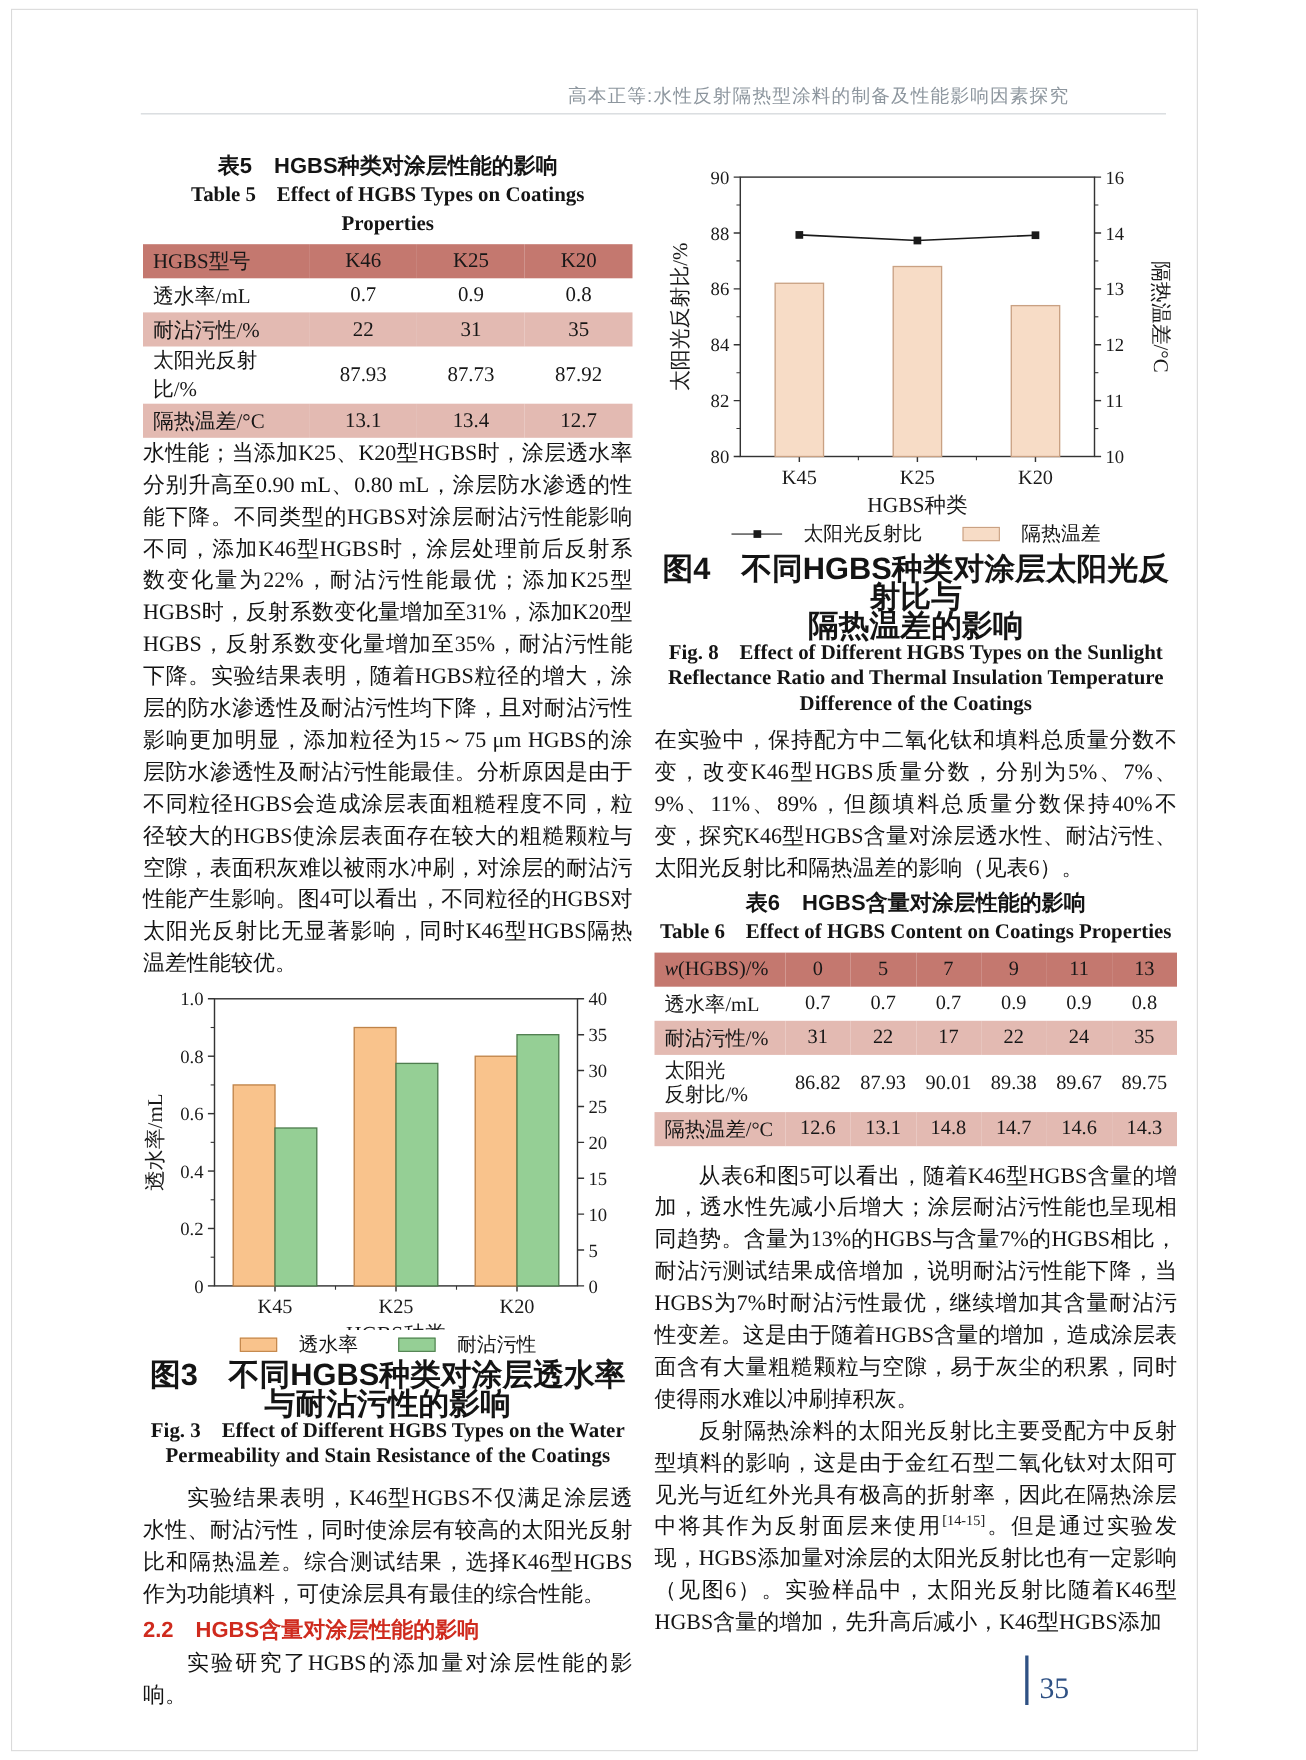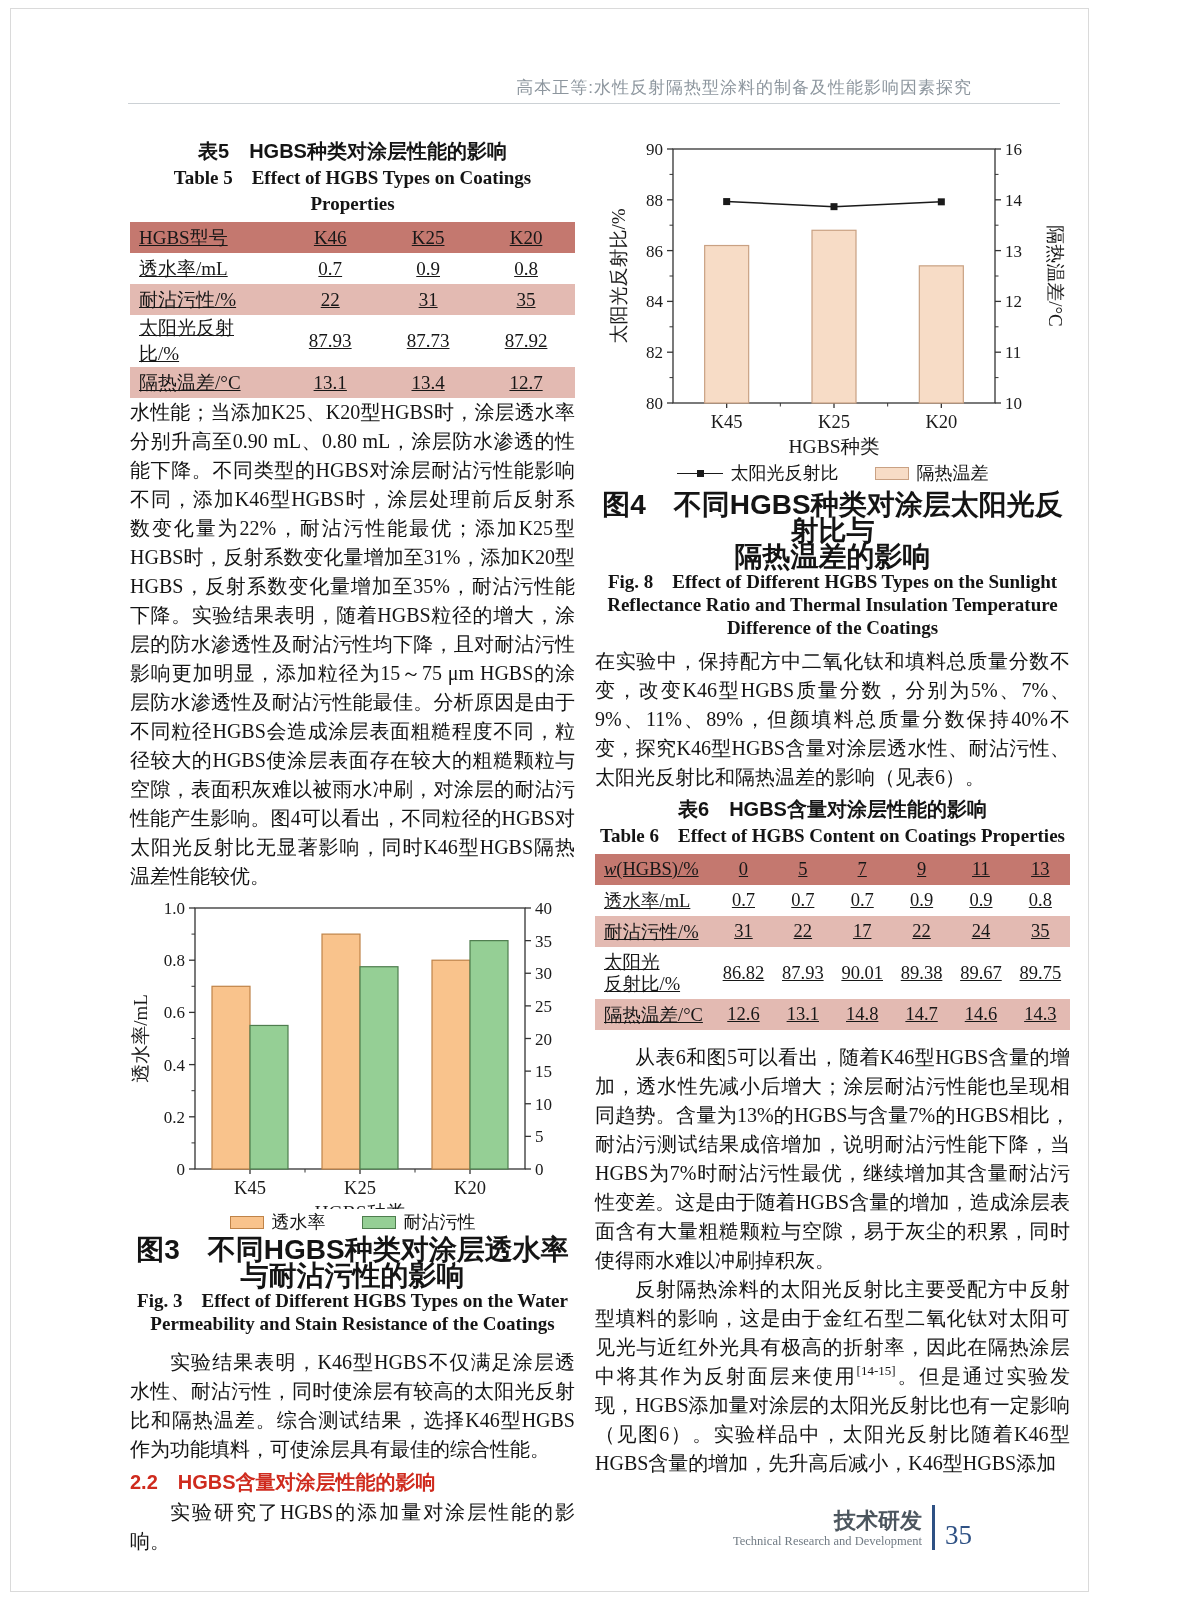--- a/index.html
+++ b/index.html
@@ -4,28 +4,28 @@
 <style>
   html,body{margin:0;padding:0;background:#ffffff;}
   .page{position:relative;width:1099px;height:1600px;background:#ffffff;overflow:hidden;
         font-family:"Liberation Serif","DejaVu Serif",serif;color:#141414;}
   .scan-border{position:absolute;left:10px;top:8px;right:10px;bottom:8px;border:1px solid #dadada;pointer-events:none;}
   .running-head{position:absolute;top:76px;right:127px;font-size:17px;color:#8d969e;
         font-family:"Liberation Sans","DejaVu Sans",sans-serif;letter-spacing:1px;}
   .head-rule{position:absolute;top:103px;left:128px;width:932px;height:1px;background:#ccd1d5;}
 
   .col-left{position:absolute;left:130px;top:138px;width:445px;}
-  .col-right{position:absolute;left:595px;top:126px;width:475px;}
+  .col-right{position:absolute;left:595px;top:138px;width:475px;}
 
   .tbl-title-cn{font-family:"Liberation Sans","DejaVu Sans",sans-serif;font-weight:bold;
         font-size:20px;text-align:center;line-height:27px;}
   .tbl-title-en{font-weight:bold;font-size:19px;text-align:center;line-height:26px;}
 
   table.data{width:100%;border-collapse:collapse;margin-top:5px;font-size:19px;color:#171717;}
-  table.data td{padding:0 8px;height:31px;text-align:center;vertical-align:middle;text-decoration:underline;}
+  table.data td{padding:0 8px;height:31px;text-align:center;vertical-align:middle;}
   table.data td:first-child{text-align:left;padding-left:9px;}
   tr.hdr{background:#c4786f;}
   tr.shade{background:#e3bab2;}
   .t5 td:first-child{width:34%;}
   .t6 td{height:30px;font-size:18.5px;padding:0 2px;}
   .t6 td:first-child{width:25%;}
   .t6 .tall td{height:52px;}
   .blk{display:block;line-height:22px;}
 
   .para{font-size:20px;line-height:29px;text-align:justify;}
@@ -37,21 +37,21 @@
   .sec-heading{font-family:"Liberation Sans","DejaVu Sans",sans-serif;font-weight:bold;
         font-size:20px;color:#cf2b1e;line-height:31px;margin-top:3px;}
 
   .fig-caption-cn{font-family:"Liberation Sans","DejaVu Sans",sans-serif;font-weight:bold;
         font-size:28px;text-align:center;line-height:26px;}
   .fig-caption-en{font-weight:bold;font-size:19px;text-align:center;line-height:23px;}
 
   .chart{line-height:0;}
   .legend{display:flex;justify-content:center;align-items:center;gap:36px;font-size:18px;
         margin-top:2px;line-height:22px;}
-  .lgi{display:flex;align-items:center;gap:8px;}
+  .lgi{display:flex;align-items:center;gap:20px;}
   .lg-swatch{display:inline-block;width:34px;height:13px;border:1px solid #999;box-sizing:border-box;}
   .lg-line{position:relative;display:inline-block;width:46px;height:9px;}
   .lg-line::before{content:"";position:absolute;left:0;top:4px;width:46px;height:1.5px;background:#1a1a1a;}
   .lg-line::after{content:"";position:absolute;left:20px;top:1px;width:7px;height:7px;background:#1a1a1a;}
 
   .footer{position:absolute;right:127px;bottom:50px;display:flex;align-items:flex-end;gap:10px;}
   .footer-txt{text-align:right;}
   .footer-cn{font-family:"Liberation Sans","DejaVu Sans",sans-serif;font-weight:bold;
         font-size:22px;color:#4c565e;line-height:24px;}
   .footer-en{font-size:12.5px;color:#717b84;line-height:17px;}
@@ -327,20 +327,16 @@
       </table>
 
     <div class="para indent mt13">从表6和图5可以看出，随着K46型HGBS含量的增加，透水性先减小后增大；涂层耐沾污性能也呈现相同趋势。含量为13%的HGBS与含量7%的HGBS相比，耐沾污测试结果成倍增加，说明耐沾污性能下降，当HGBS为7%时耐沾污性最优，继续增加其含量耐沾污性变差。这是由于随着HGBS含量的增加，造成涂层表面含有大量粗糙颗粒与空隙，易于灰尘的积累，同时使得雨水难以冲刷掉积灰。</div>
 
     <div class="para indent">
       <span>反射隔热涂料的太阳光反射比主要受配方中反射型填料的影响，这是由于金红石型二氧化钛对太阳可见光与近红外光具有极高的折射率，因此在隔热涂层中将其作为反射面层来使用</span><sup class="cite">[14-15]</sup><span>。但是通过实验发现，HGBS添加量对涂层的太阳光反射比也有一定影响（见图6）。实验样品中，太阳光反射比随着K46型HGBS含量的增加，先升高后减小，K46型HGBS添加</span>
     </div>
   </div>
 
   <div class="footer">
-    <div class="footer-txt">
-      <div class="footer-cn">技术研发</div>
-      <div class="footer-en">Technical Research and Development</div>
-    </div>
     <div class="footer-bar"></div>
     <div class="footer-num">35</div>
   </div>
 </div>
 
 </body></html>

